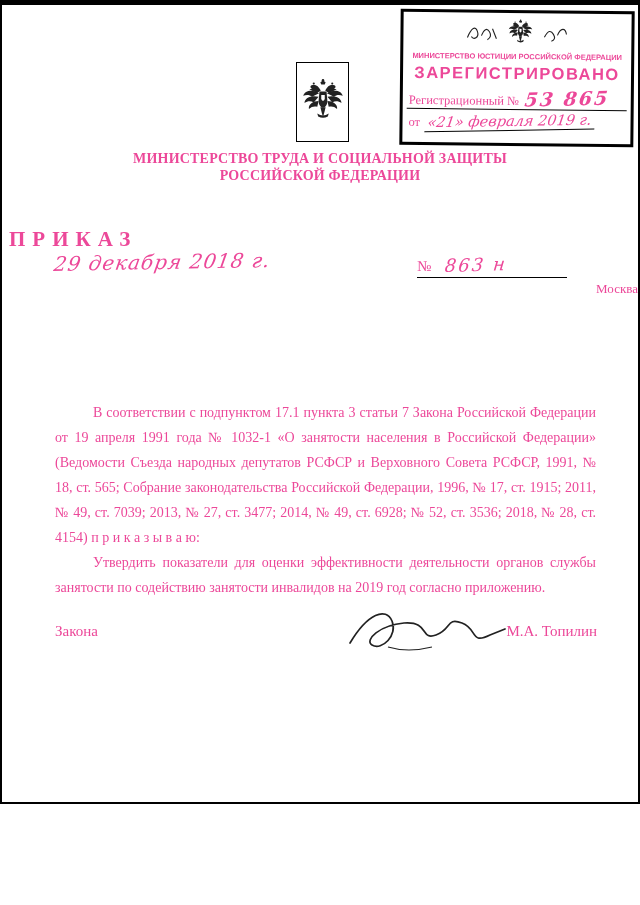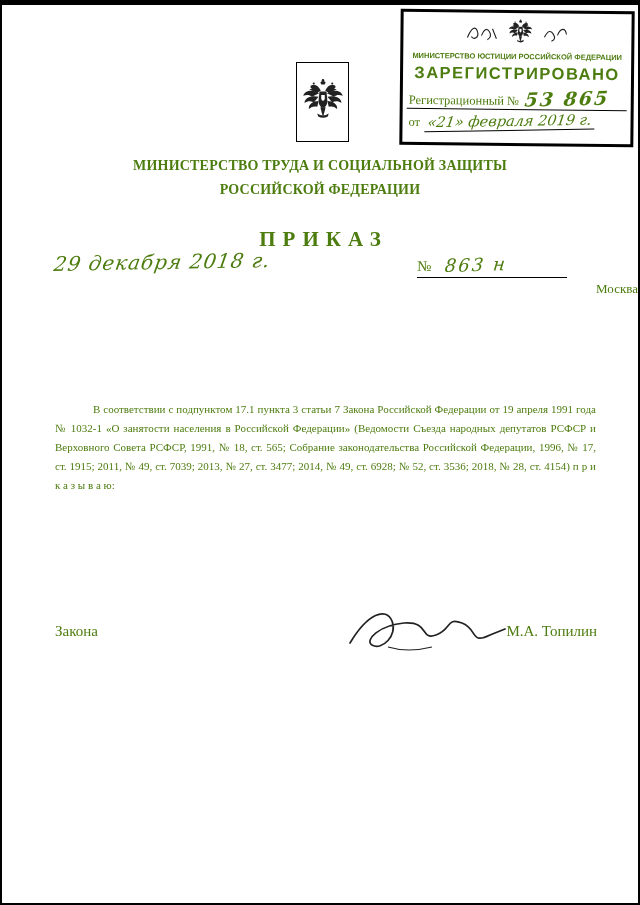--- a/index.html
+++ b/index.html
@@ -1,26 +1,26 @@
 <!DOCTYPE html>
 <html><head>
 <meta charset="utf-8">
 <style>
   * { margin:0; padding:0; box-sizing:border-box; }
   html,body { background:#ffffff; }
   .page {
     position:relative;
-    width:640px; height:905px;
+    width:640px; height:804px;
     background:#ffffff;
     border-top:5px solid #000;
     border-left:2px solid #000;
     border-right:2px solid #000;
     border-bottom:2px solid #000;
     font-family:"Liberation Serif", serif;
-    color:#4d7c0f;
+    color:#ec4899;
     overflow:hidden;
   }
 
   
   .stamp {
     position:absolute; left:398px; top:5px;
     width:234px; height:136px;
     border:3px solid #000;
     transform:rotate(0.6deg);
     background:#fff;
@@ -71,26 +71,26 @@
     border:1.5px solid #000;
     display:flex; align-items:center; justify-content:center;
     background:#fff;
   }
 
   
   .ministry-header {
     position:absolute; left:0; top:145px; width:100%;
     text-align:center; line-height:17px;
   }
-  .mh-bold { font-weight:bold; font-size:14px; letter-spacing:0.2px;margin-top:7px; }
+  .mh-bold { font-weight:bold; font-size:14px; letter-spacing:0.2px; }
   .mh-normal { font-size:13.5px; margin-top:2px; }
 
   .doc-type {
     position:absolute; left:0; top:222px; width:100%;
-    text-align:center; font-weight:bold; font-size:21px;
+    font-weight:bold; font-size:21px;
     letter-spacing:7px; text-indent:7px;
   }
 
   .date-row {
     position:absolute; left:52px; top:243px; width:543px; height:34px;
   }
   .order-date {
     position:absolute; left:0; top:2px;
     font-size:20px; transform:rotate(-1deg) skewX(-10deg);
     white-space:nowrap; letter-spacing:1px;
@@ -114,21 +114,21 @@
   .subject {
     position:absolute; left:0; top:337px; width:100%;
     text-align:center;
   }
   .subject-inner {
     display:inline-block; max-width:555px;
     font-weight:bold; font-size:14.5px; line-height:19.5px;
   }
   .doc-body {
     position:absolute; left:53px; top:395px; width:541px;
-    font-size:11px; line-height:19px; text-align:justify;
+    font-size:14px; line-height:25px; text-align:justify;
   }
   .doc-body p { text-indent:38px; }
   .doc-body p + p { margin-top:0px; }
 
   
   .sig-row { position:absolute; left:53px; top:614px; width:542px; height:50px; }
   .sig-role { position:absolute; left:0; top:4px; font-size:15px; }
   .sig-name { position:absolute; right:0; top:4px; font-size:15px; }
   .sig-scribble { position:absolute; right:85px; top:-16px; }
 </style>
@@ -203,20 +203,21 @@
       <span class="number-sign">№</span>
       <span class="number-value hw">863 н</span>
     </span>
   </div>
 
   <div class="city">Москва</div>
 
 
   <div class="doc-body">
     <p>В соответствии с подпунктом 17.1 пункта 3 статьи 7 Закона Российской Федерации от 19 апреля 1991 года № 1032-1 «О занятости населения в Российской Федерации» (Ведомости Съезда народных депутатов РСФСР и Верховного Совета РСФСР, 1991, № 18, ст. 565; Собрание законодательства Российской Федерации, 1996, № 17, ст. 1915; 2011, № 49, ст. 7039; 2013, № 27, ст. 3477; 2014, № 49, ст. 6928; № 52, ст. 3536; 2018, № 28, ст. 4154) п р и к а з ы в а ю:</p>
+    <p>Утвердить показатели для оценки эффективности деятельности органов службы занятости по содействию занятости инвалидов на 2019 год согласно приложению.</p>
   </div>
 
   <div class="sig-row">
     <span class="sig-role">Закона</span>
     <svg class="sig-scribble" width="170" height="56" viewBox="0 0 170 56">
       <path d="M8 40 C 26 10, 44 4, 50 18 C 56 32, 40 48, 30 42 C 22 37, 38 22, 62 20 C 88 18, 78 38, 94 32 C 110 26, 104 14, 120 20 C 136 26, 128 42, 148 32 L 163 26" fill="none" stroke="#222" stroke-width="1.7" stroke-linecap="round"></path>
       <path d="M46 44 q20 6 44 0" fill="none" stroke="#222" stroke-width="1.2"></path>
     </svg>
     <span class="sig-name">М.А. Топилин</span>
   </div>

